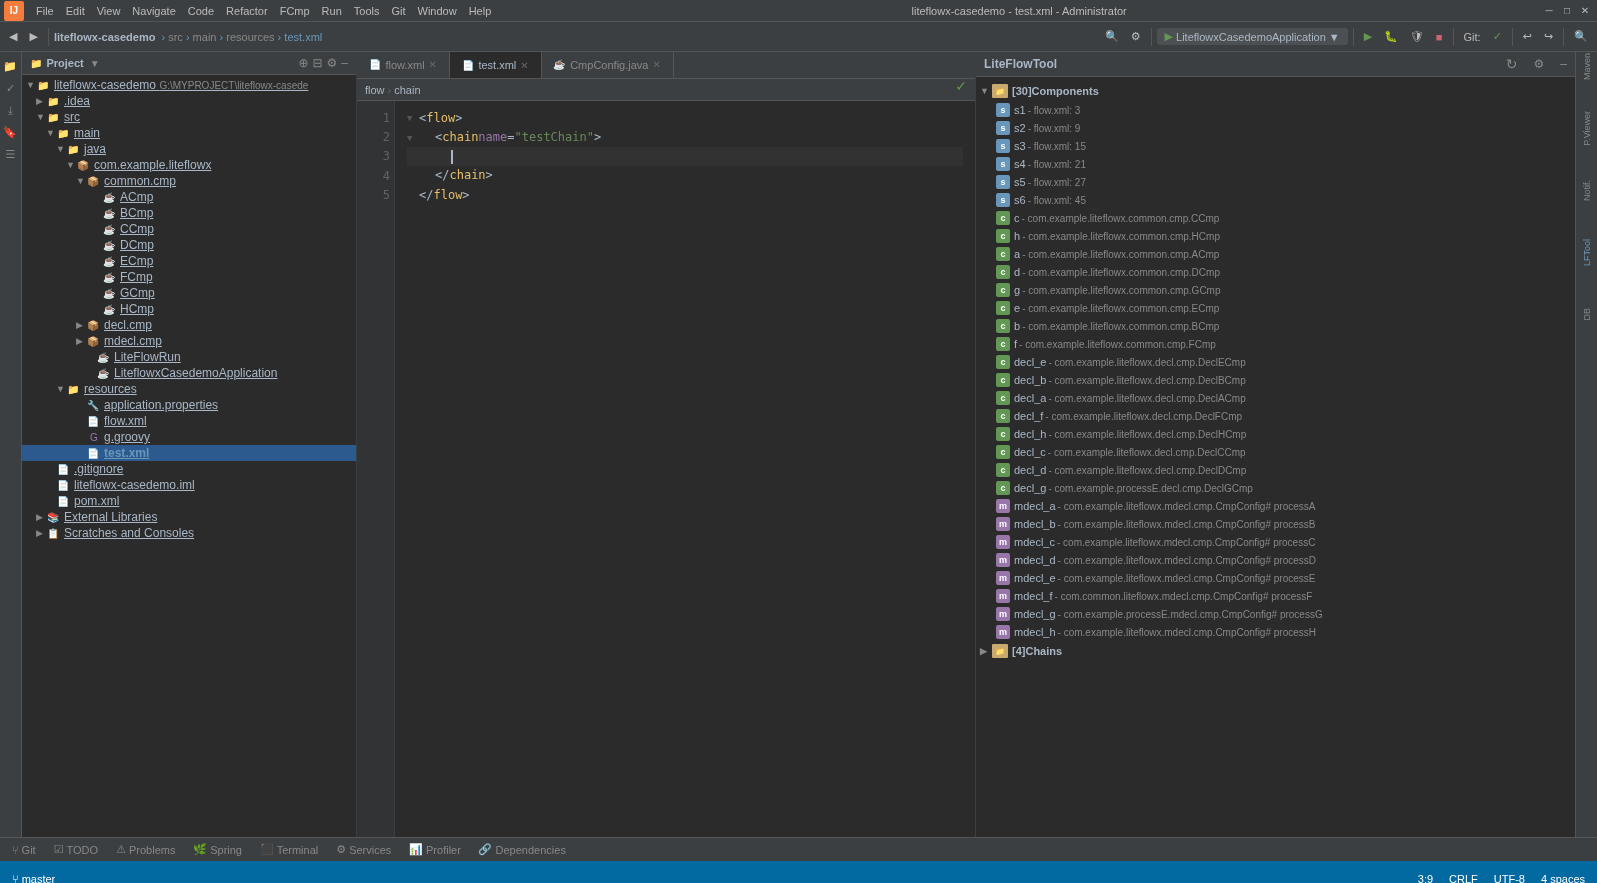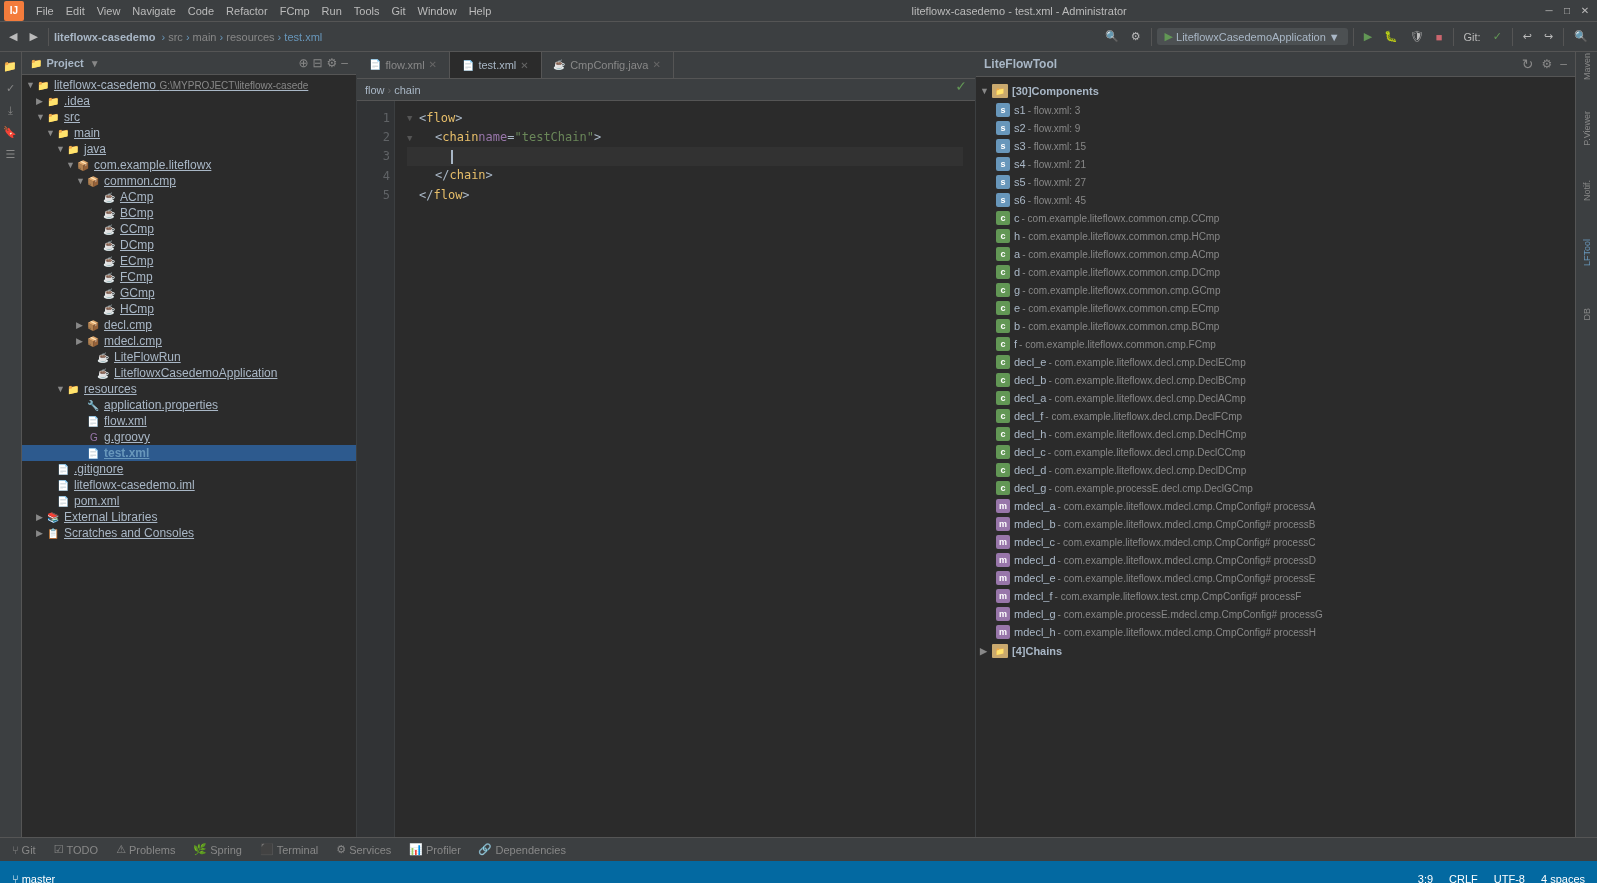--- a/index.html
+++ b/index.html
@@ -70,21 +70,21 @@
     .code-line { display: flex; align-items: center; min-height: 19px; }
     .code-line .fold-btn { width: 12px; font-size: 9px; color: #555; cursor: pointer; flex-shrink: 0; }
     .xml-tag { color: #e8bf6a; }
     .xml-attr { color: #9876aa; }
     .xml-val { color: #6a8759; }
     .xml-bracket { color: #a9b7c6; }
     .cursor-line { background: #323232; }
 
     
     #right-panel { width: 600px; background: #2b2b2b; border-left: 1px solid #3c3f41; display: flex; flex-direction: column; overflow: hidden; }
-    #right-header { background: #3c3f41; padding: 4px 8px; display: flex; align-items: center; gap: 4px; border-bottom: 1px solid #555; justify-content: center; }
+    #right-header { background: #3c3f41; padding: 4px 8px; display: flex; align-items: center; gap: 12px; border-bottom: 1px solid #555; justify-content: center; }
     #right-header .rh-title { font-size: 12px; font-weight: bold; color: #a9b7c6; }
     #right-header .spacer { flex: 1; }
     #right-header .rh-icon { color: #888; cursor: pointer; }
     #right-tree { flex: 1; overflow-y: auto; padding: 4px 0; }
     #right-tree::-webkit-scrollbar { width: 6px; }
     #right-tree::-webkit-scrollbar-track { background: #2b2b2b; }
     #right-tree::-webkit-scrollbar-thumb { background: #555; }
 
     .rt-item { display: flex; align-items: center; padding: 2px 4px; cursor: pointer; font-size: 11px; white-space: nowrap; }
     .rt-item .rt-label { color: #a9b7c6; }
@@ -672,21 +672,21 @@
 
       <div class="rt-item" style="padding-left:20px;">
         <span class="icon-cmp-m">m</span>
         <span class="rt-label">mdecl_e</span>
         <span class="rt-detail"> - com.example.liteflowx.mdecl.cmp.CmpConfig# processE</span>
       </div>
 
       <div class="rt-item" style="padding-left:20px;">
         <span class="icon-cmp-m">m</span>
         <span class="rt-label">mdecl_f</span>
-        <span class="rt-detail"> - com.example.liteflowx.test.cmp.CmpConfig# processF</span>
+        <span class="rt-detail"> - com.common.liteflowx.mdecl.cmp.CmpConfig# processF</span>
       </div>
 
       <div class="rt-item" style="padding-left:20px;">
         <span class="icon-cmp-m">m</span>
         <span class="rt-label">mdecl_g</span>
         <span class="rt-detail"> - com.example.processE.mdecl.cmp.CmpConfig# processG</span>
       </div>
 
       <div class="rt-item" style="padding-left:20px;">
         <span class="icon-cmp-m">m</span>

